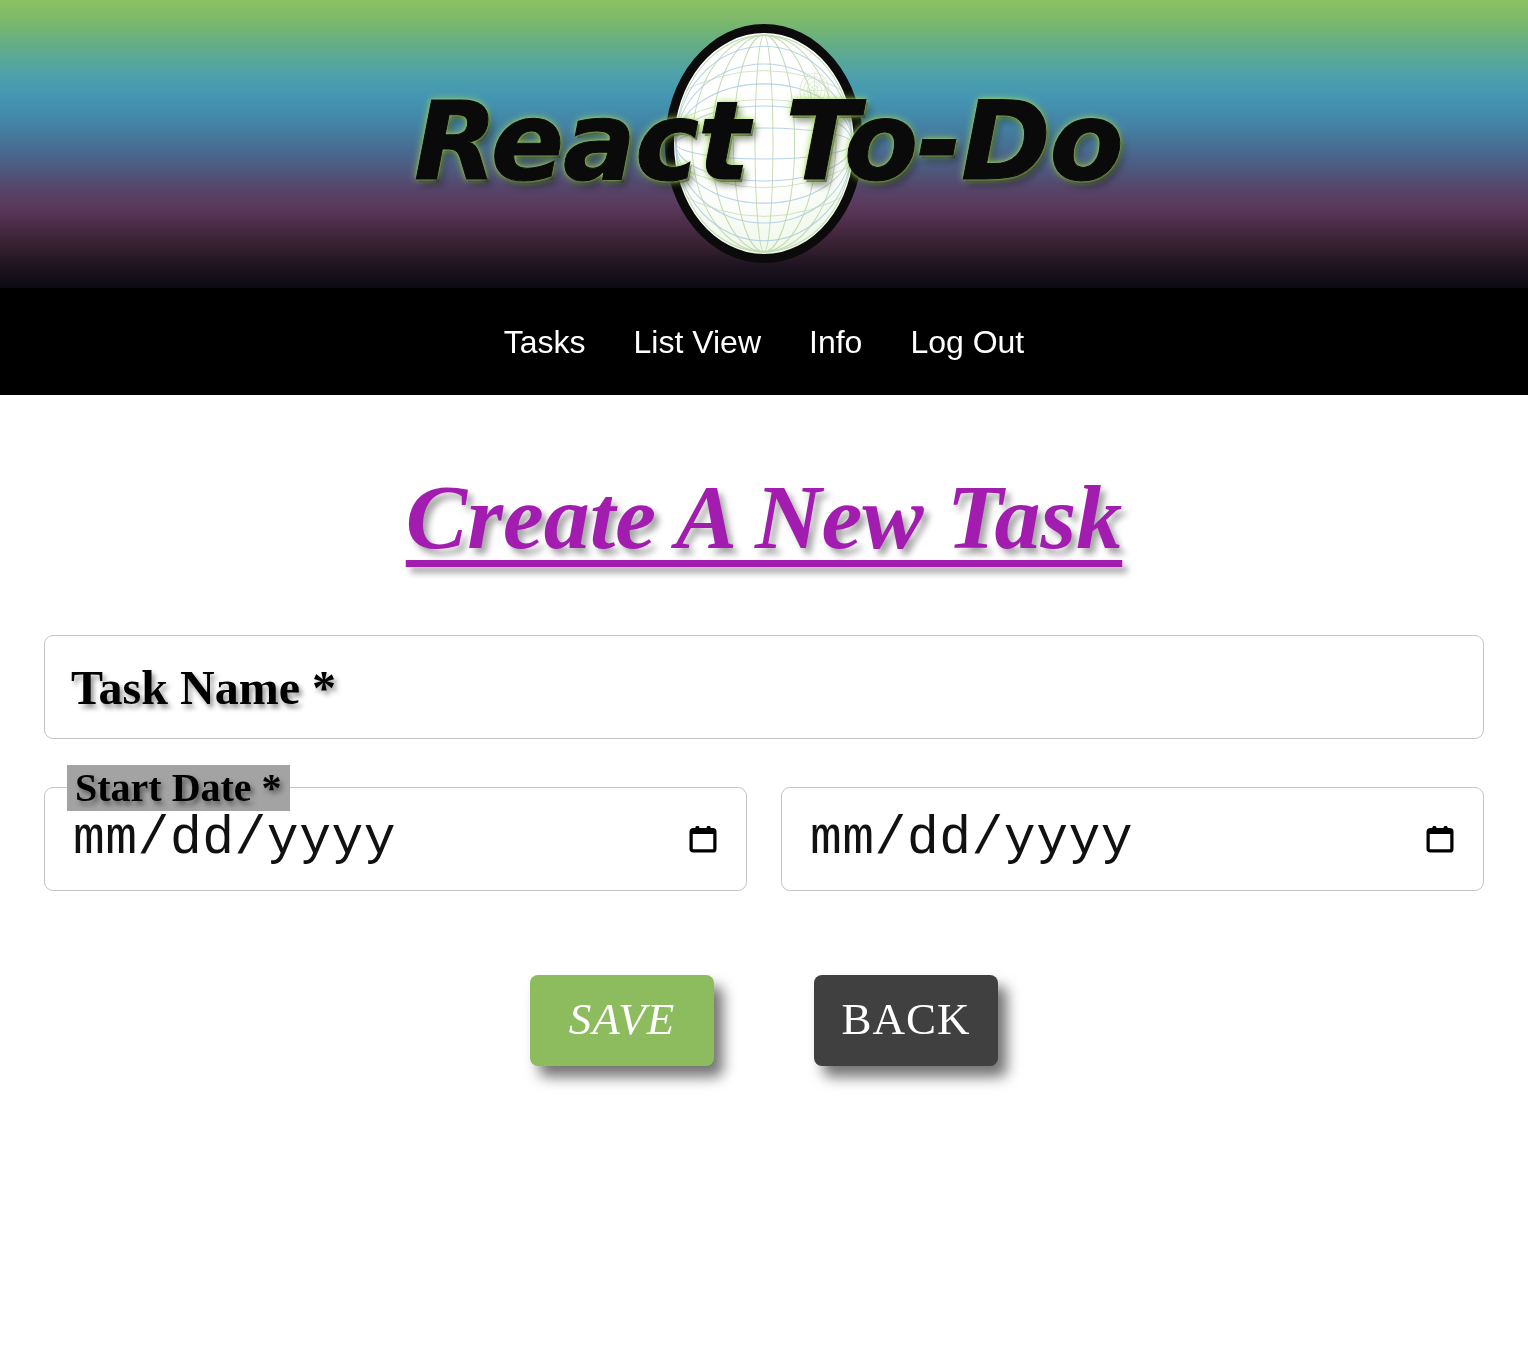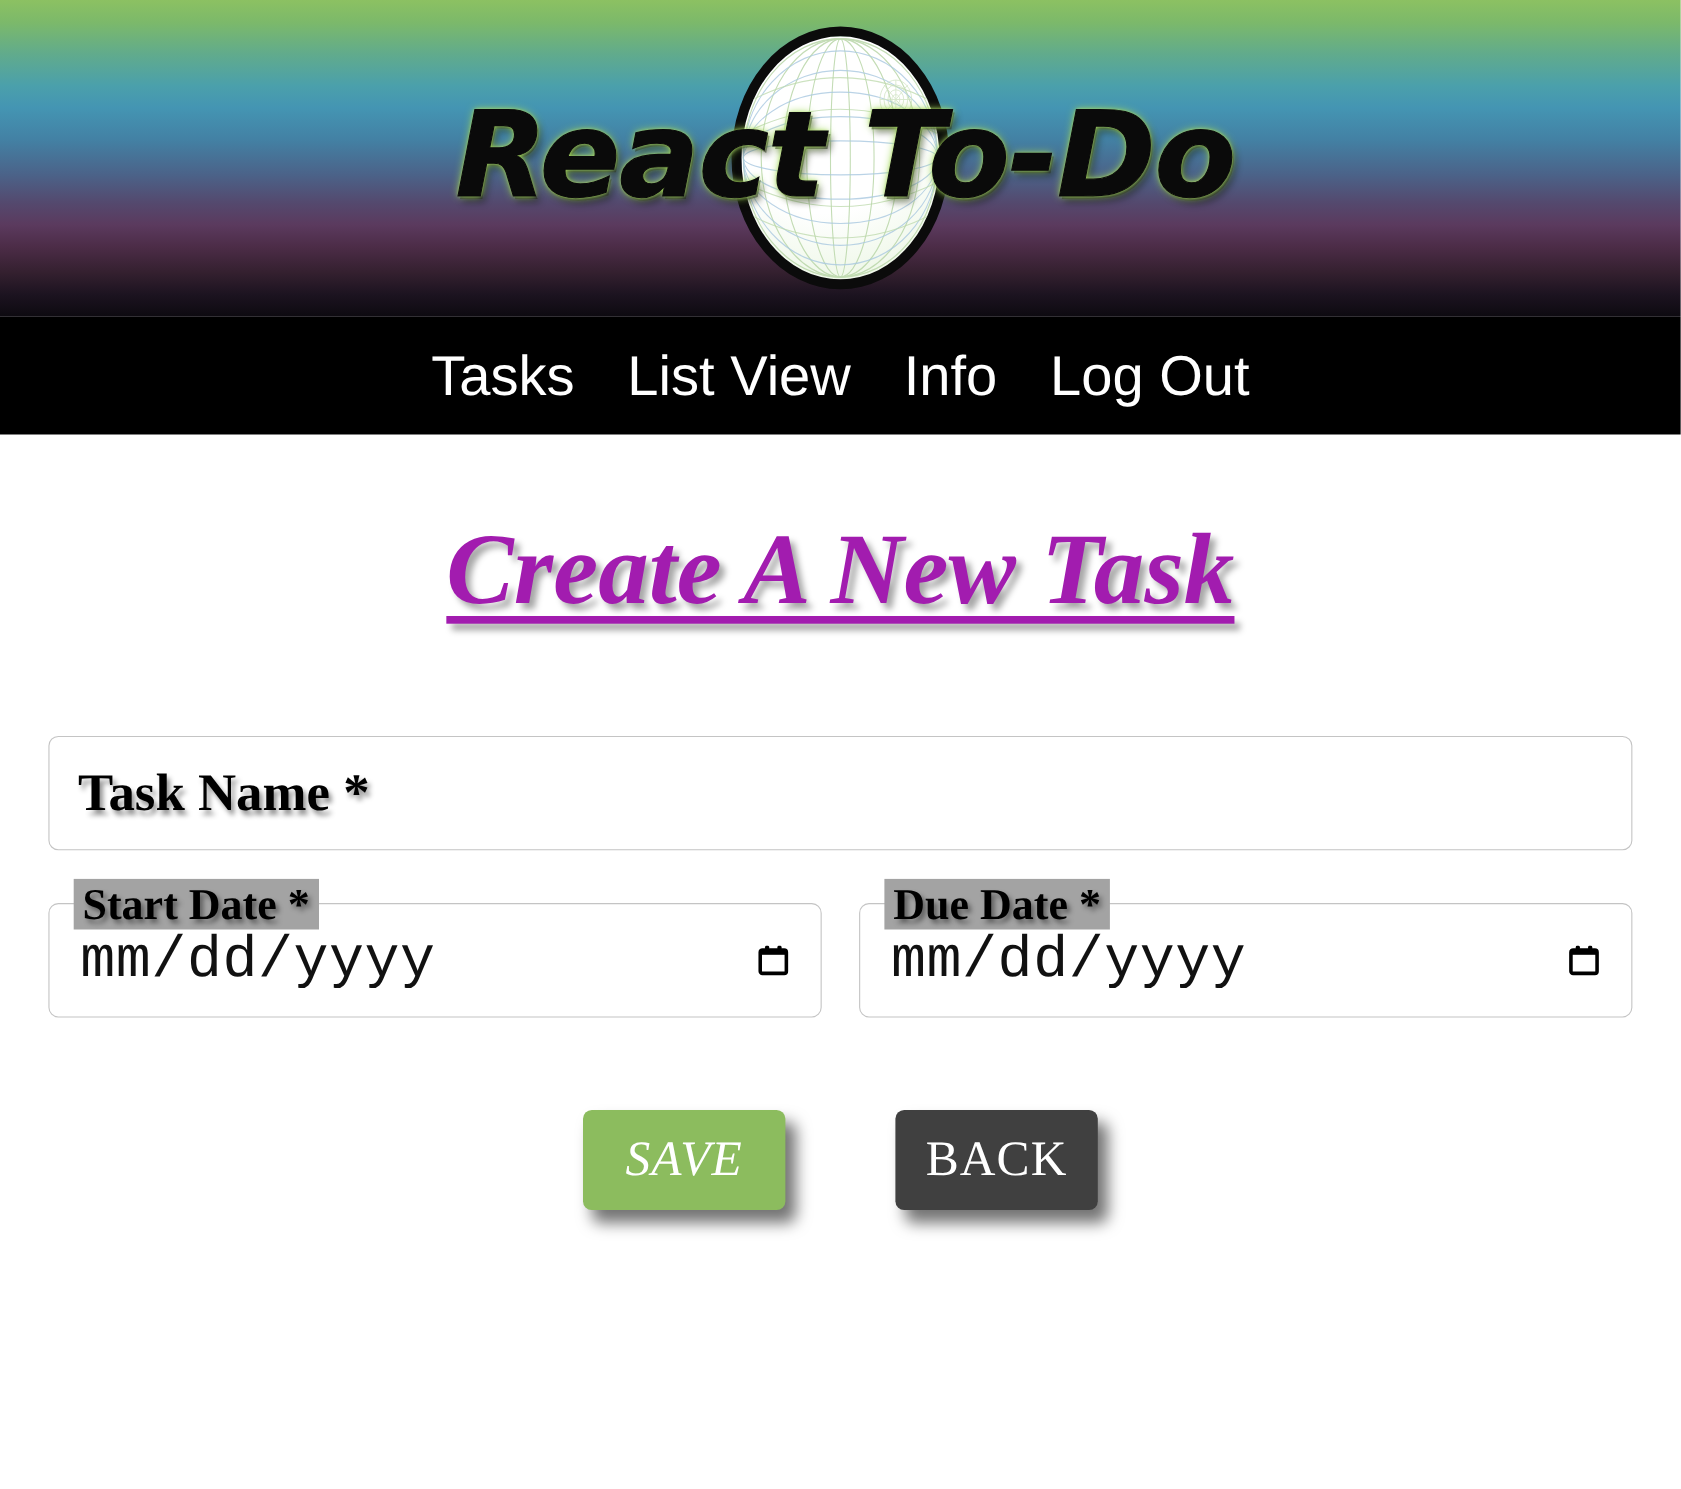--- a/index.html
+++ b/index.html
@@ -87,21 +87,21 @@
     height: 107px;
     background: #000000;
     display: flex;
     align-items: center;
     justify-content: center;
     gap: 40px;
   }
   .nav-link {
     color: #ffffff;
     font-family: "Liberation Sans", sans-serif;
-    font-size: 51px;
+    font-size: 32px;
     line-height: 1;
     text-decoration: none;
     cursor: pointer;
     padding: 2px 4px;
     white-space: nowrap;
   }
 
   
   .page-title {
     margin: 0;
@@ -116,21 +116,21 @@
     text-decoration: underline;
     text-decoration-thickness: 7px;
     text-underline-offset: 12px;
     text-shadow: 5px 6px 6px rgba(0,0,0,0.35);
   }
 
   
   .form-area {
     width: 1528px;
     padding: 0 44px;
-    margin-top: 103px;
+    margin-top: 69px;
   }
   .row {
     display: flex;
     gap: 34px;
     margin-bottom: 48px;
   }
   .row:last-of-type { margin-bottom: 0; }
   .col { flex: 1 1 0; min-width: 0; }
 
   
@@ -308,21 +308,20 @@
               <rect x="6" y="1.5" width="3" height="4" rx="1" fill="#000"></rect>
               <rect x="15" y="1.5" width="3" height="4" rx="1" fill="#000"></rect>
               <rect x="2.5" y="4.5" width="19" height="3.5" fill="#000"></rect>
             </svg>
           </span>
         </div>
       </div>
 
       <div class="col">
         <div class="field">
-          <span class="field-label floated">Due Date *</span>
           <span class="field-value">mm/dd/yyyy</span>
           <span class="cal-icon">
             <svg viewBox="0 0 24 24" width="30" height="31" aria-hidden="true">
               <rect x="2.5" y="4.5" width="19" height="17" rx="1.6" fill="none" stroke="#000" stroke-width="2.6"></rect>
               <rect x="6" y="1.5" width="3" height="4" rx="1" fill="#000"></rect>
               <rect x="15" y="1.5" width="3" height="4" rx="1" fill="#000"></rect>
               <rect x="2.5" y="4.5" width="19" height="3.5" fill="#000"></rect>
             </svg>
           </span>
         </div>

